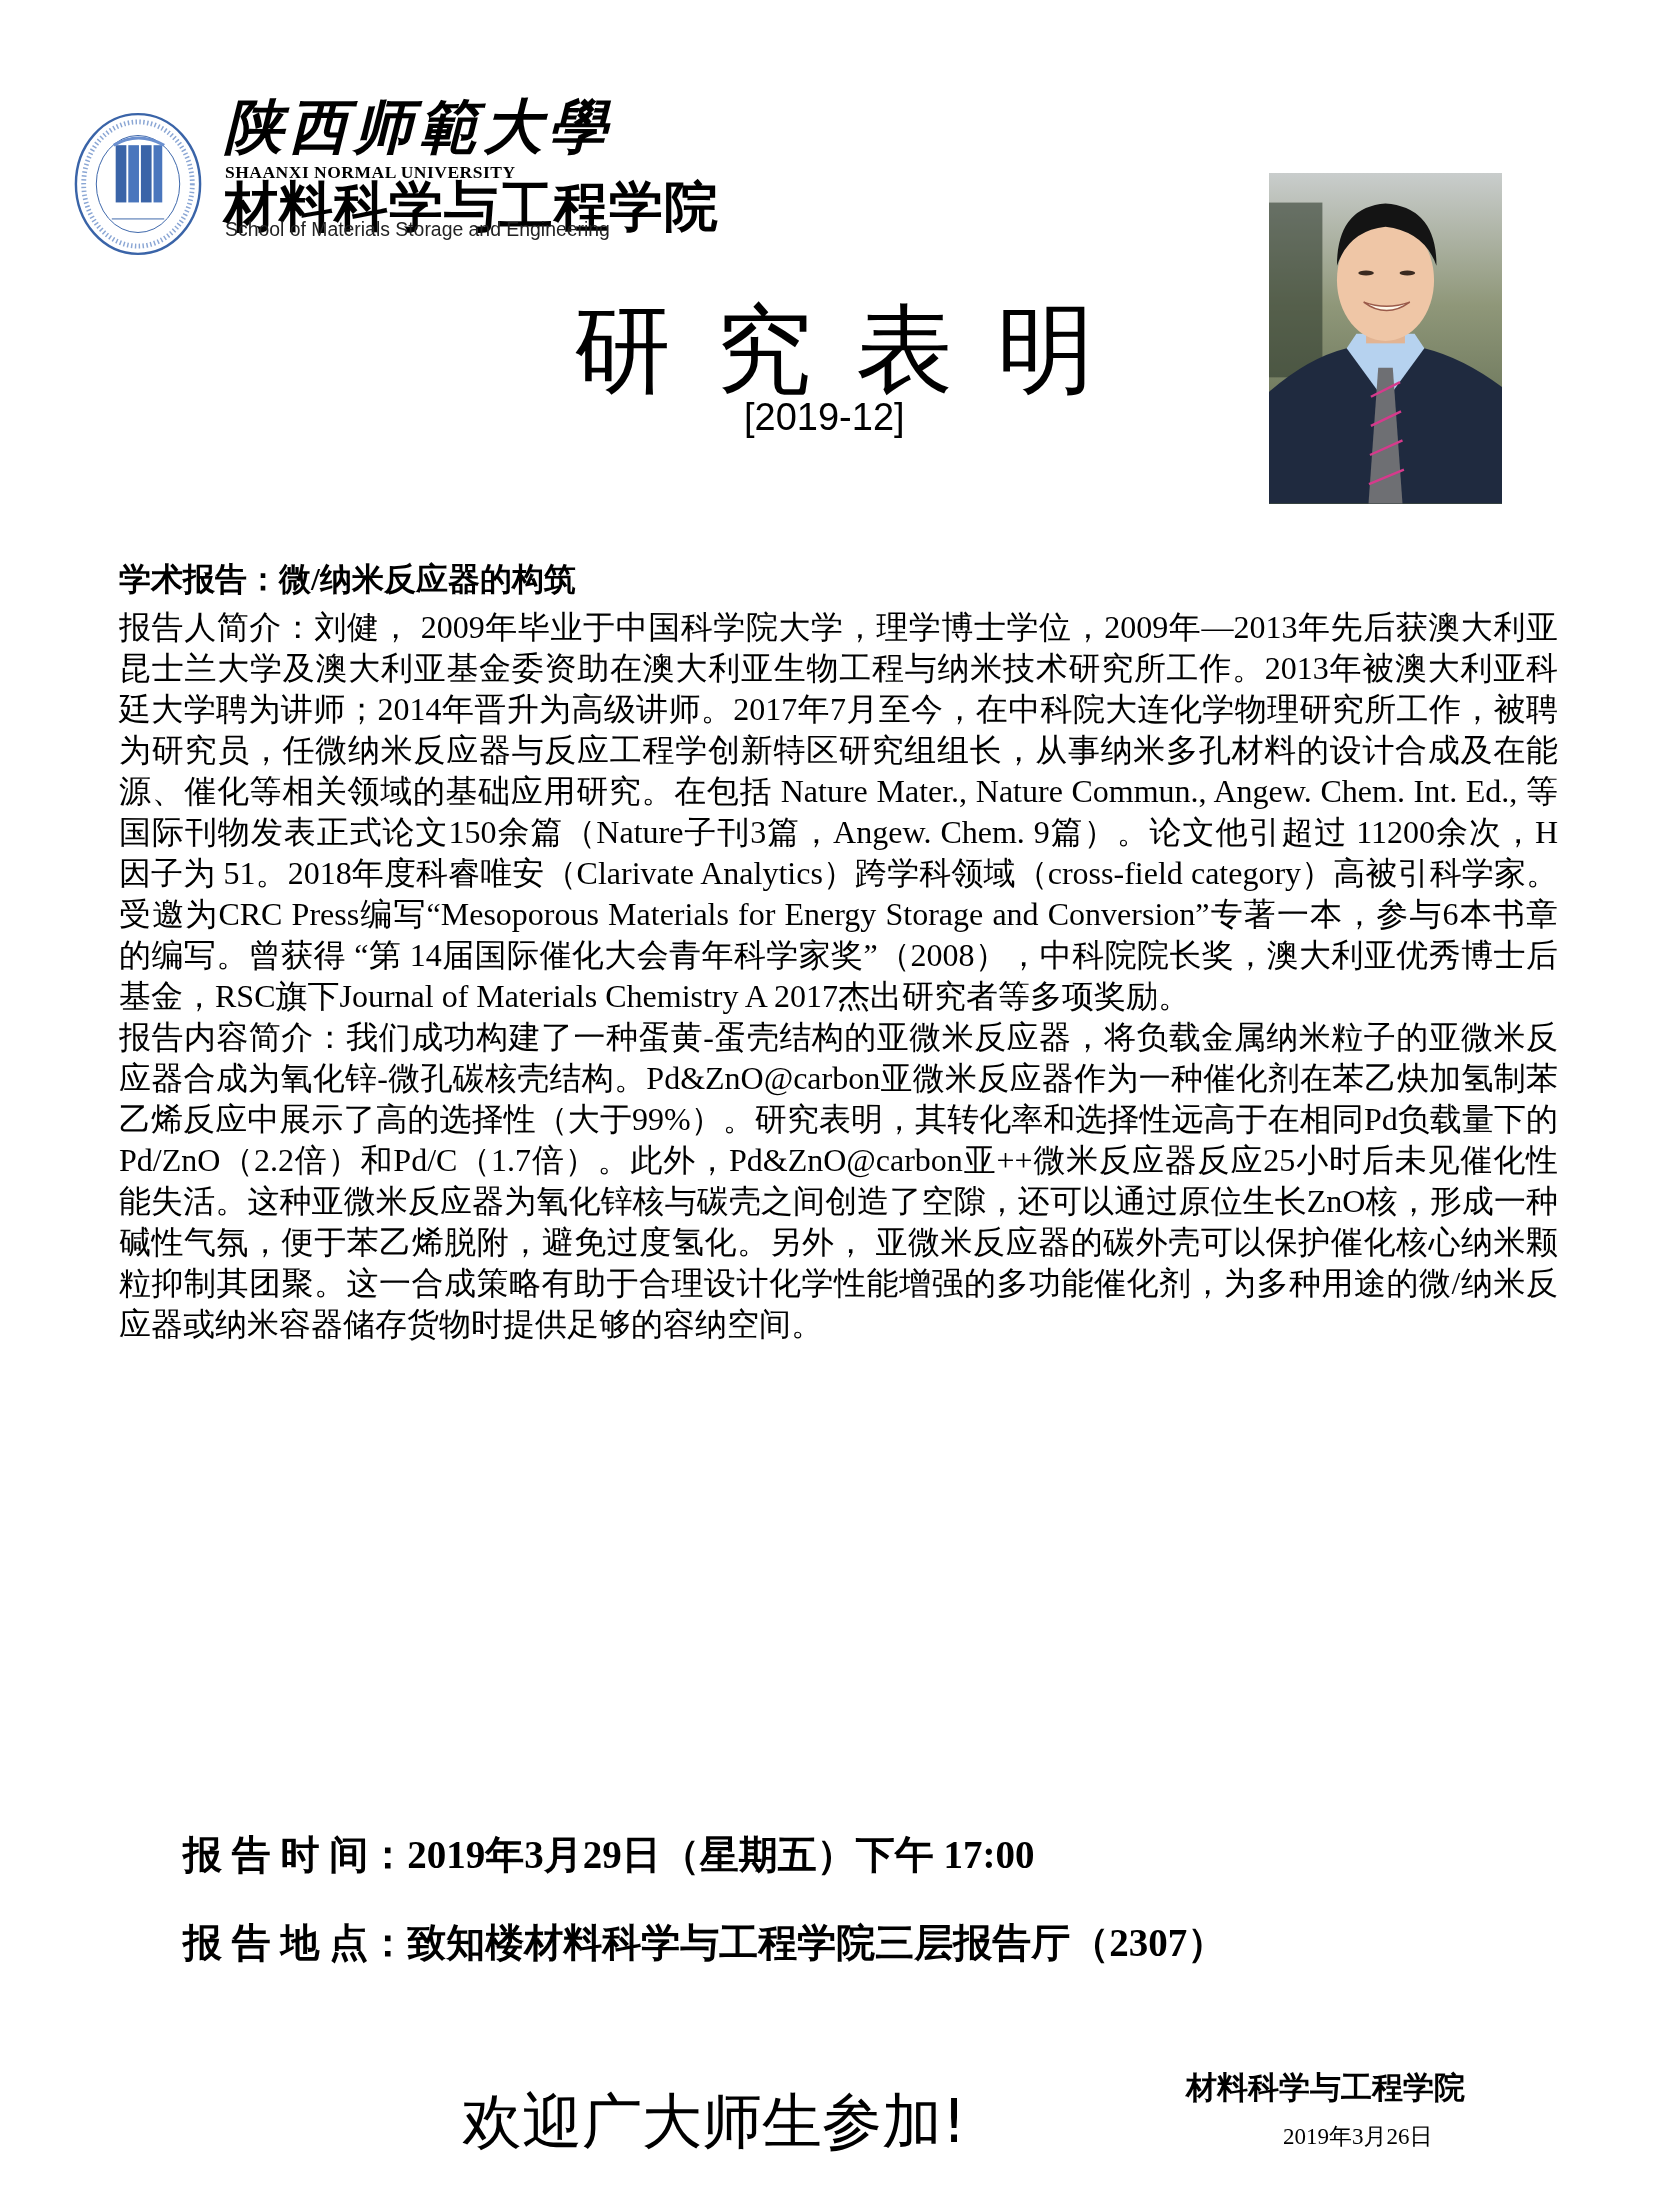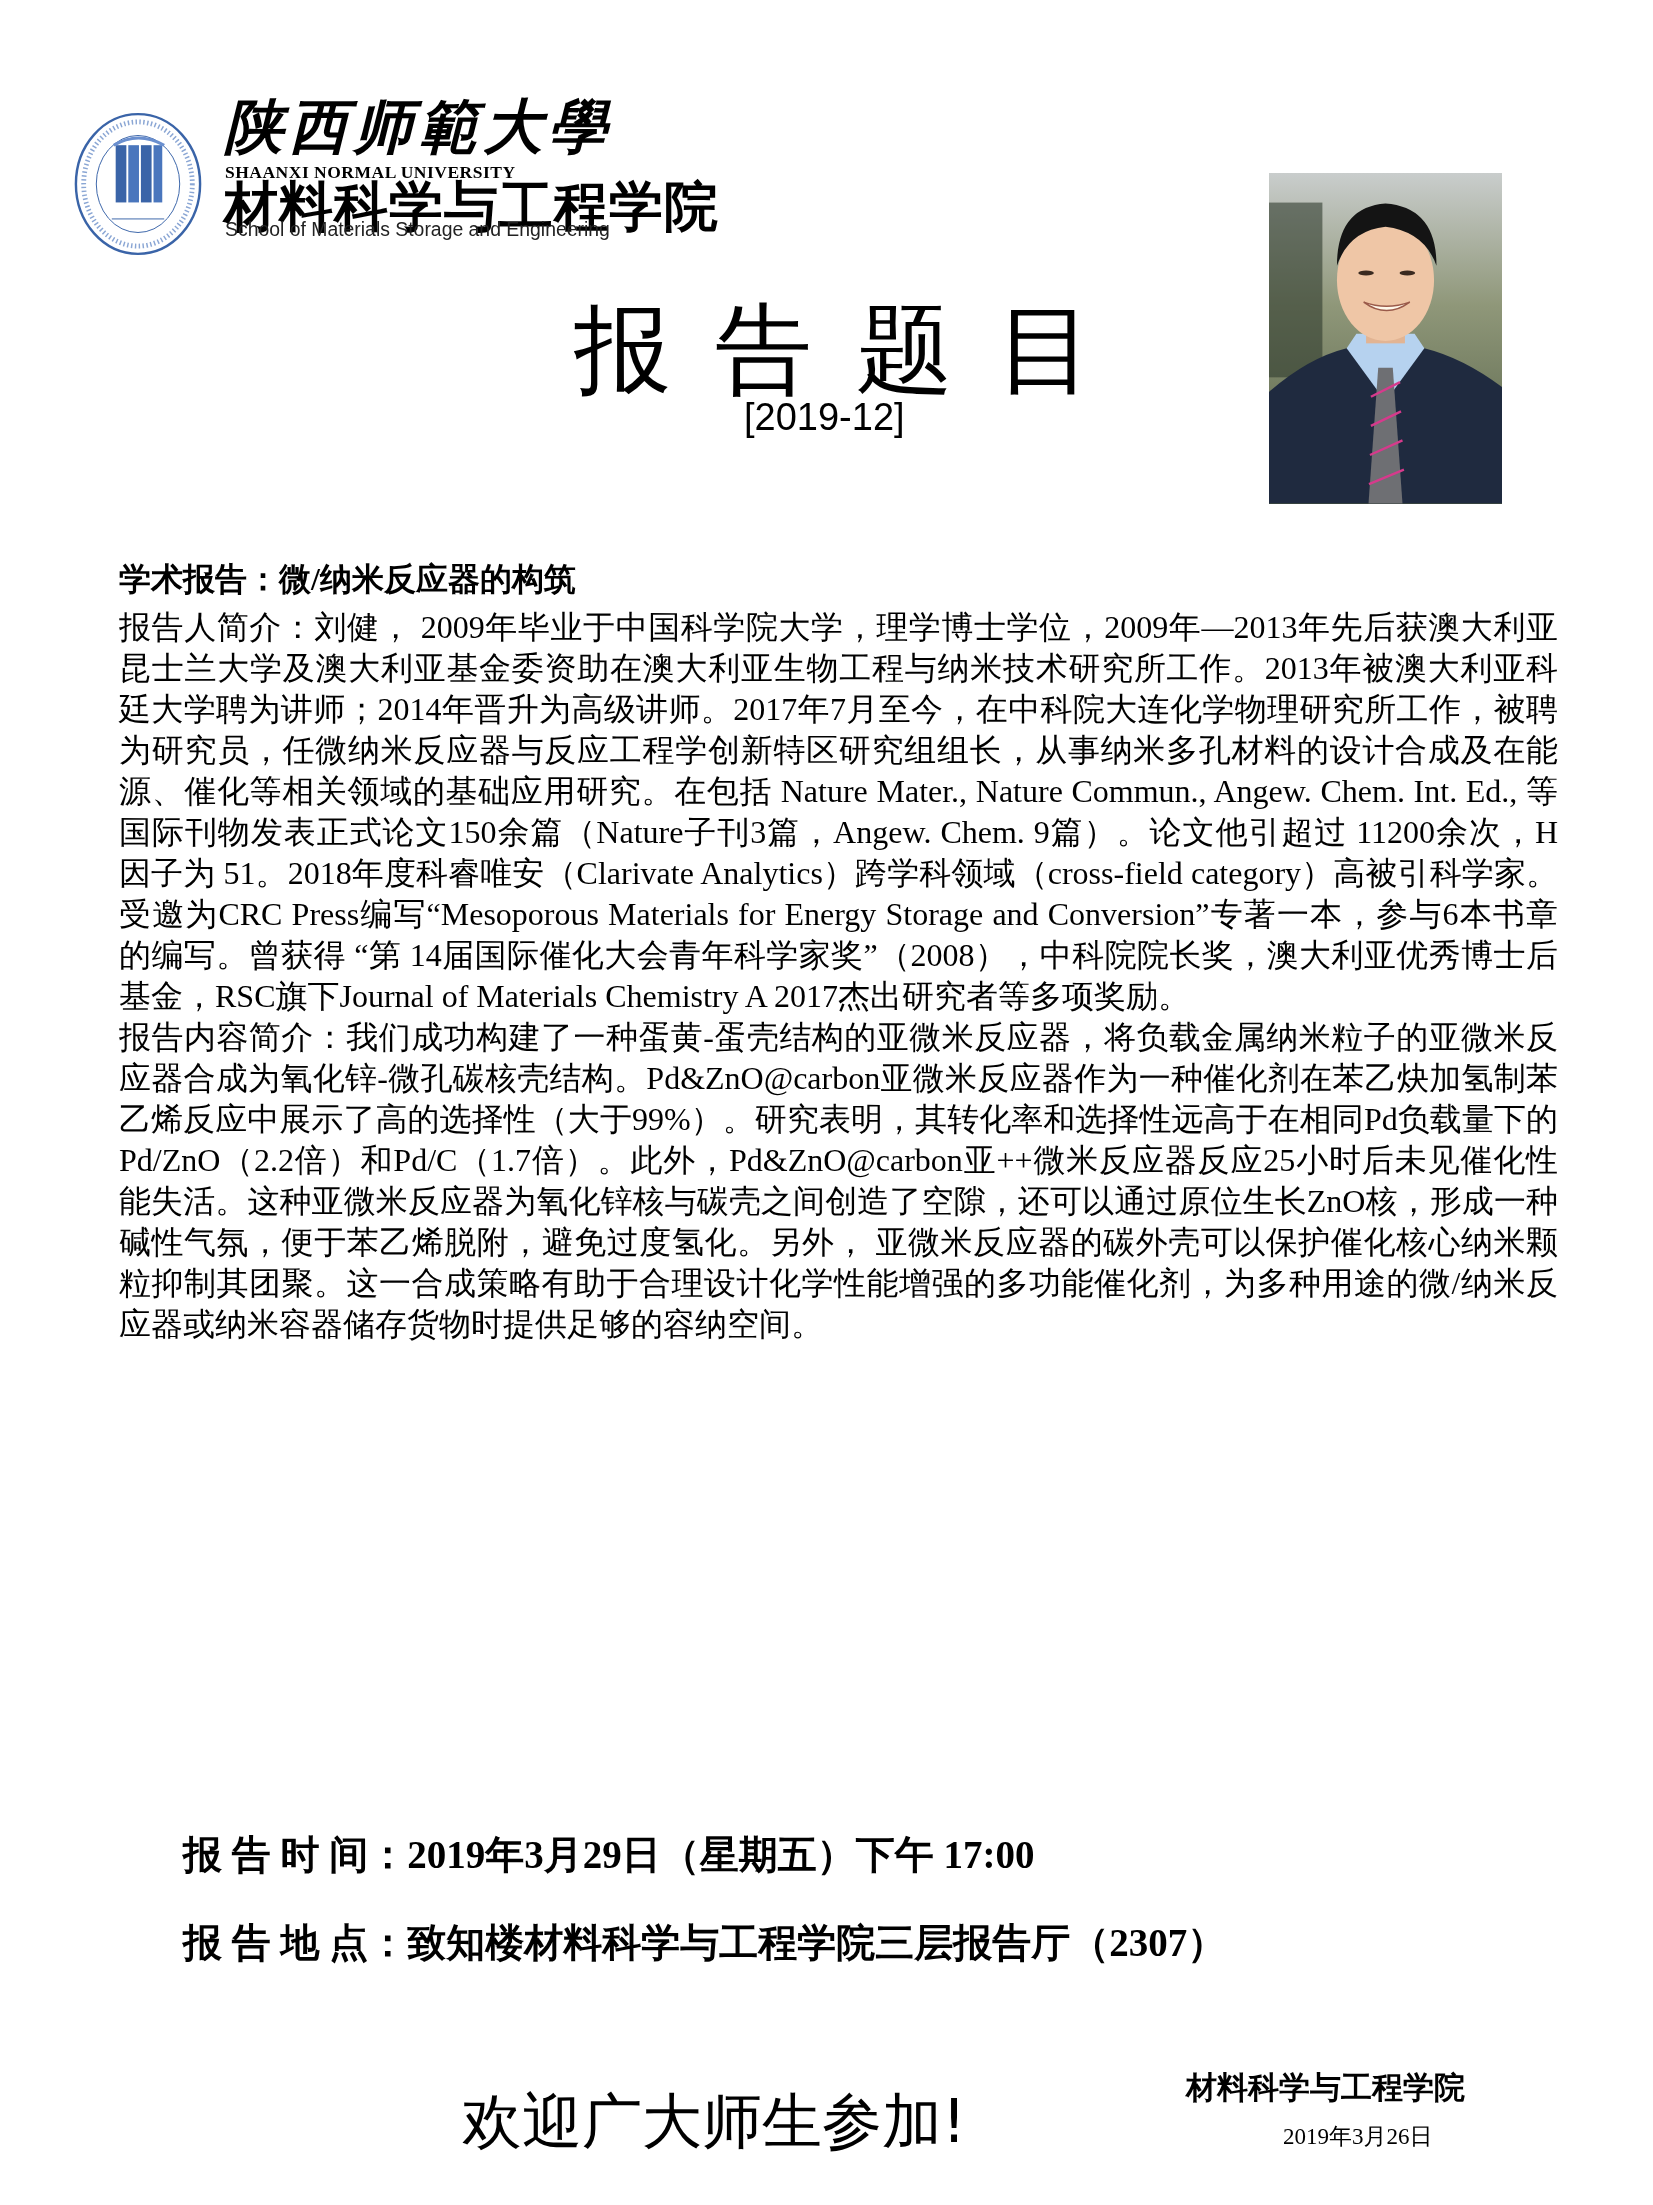--- a/index.html
+++ b/index.html
@@ -53,21 +53,21 @@
     <rect x="166" y="70" width="18" height="118" fill="#4a76bd"></rect>
     <path d="M84 70 Q134 40 188 70" fill="none" stroke="#6a8fcf" stroke-width="6"></path>
     <line x1="80" y1="222" x2="188" y2="222" stroke="#3a64a8" stroke-width="2"></line>
   </svg>
 </div>
 <div class="abs uni-cn">陕西师範大學</div>
 <div class="abs uni-en" style="top:164px;">SHAANXI NORMAL UNIVERSITY</div>
 <div class="abs school-cn" style="top:175px;">材料科学与工程学院</div>
 <div class="abs school-en" style="top:218px;">School of Materials Storage and Engineering</div>
 
-<div class="abs title">报告题目</div>
+<div class="abs title">研究表明</div>
 <div class="abs issue">[2019-12]</div>
 
 <div class="abs photo">
   <svg width="233" height="331" viewBox="0 0 480 680">
     <defs>
       <linearGradient id="bg" x1="0" y1="0" x2="0" y2="1">
         <stop offset="0" stop-color="#c9cdcc"></stop>
         <stop offset="0.4" stop-color="#8f9779"></stop>
         <stop offset="1" stop-color="#4f5b42"></stop>
       </linearGradient>

